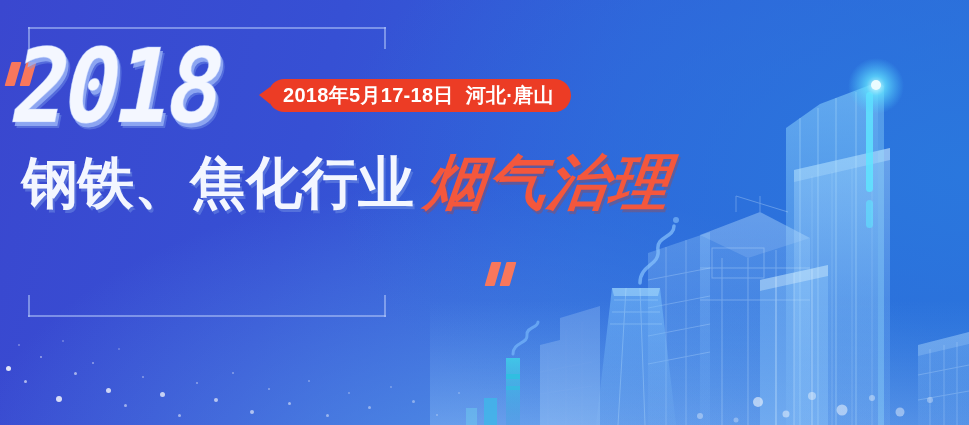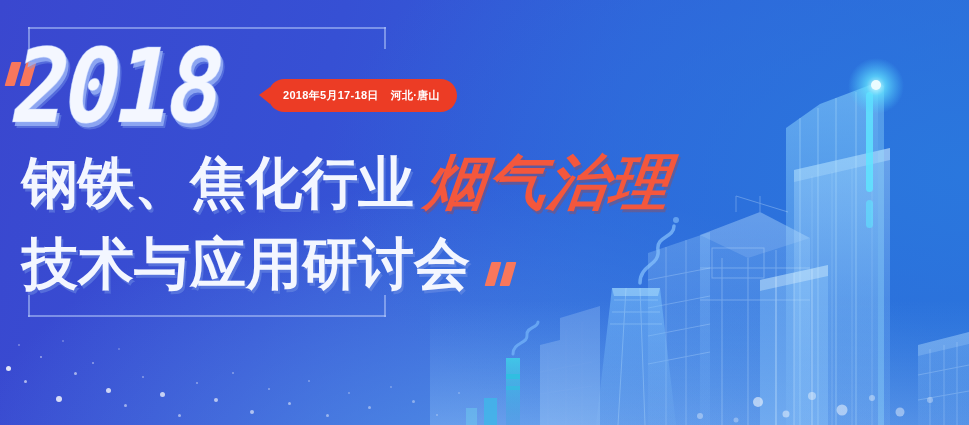--- a/index.html
+++ b/index.html
@@ -74,21 +74,21 @@
 
   
   .date-pill{
     position:absolute;left:268px;top:79px;
     height:33px;
     padding:0 17px 0 15px;
     display:flex;align-items:center;
     background:#ec3c25;
     border-radius:17px;
     color:#fff;
-    font-size:11px;
+    font-size:20px;
     font-weight:700;
     white-space:nowrap;
     letter-spacing:.3px;
   }
   .date-pill .gap{display:inline-block;width:12px;}
   .date-pill::before{
     content:"";position:absolute;
     left:-9px;top:8px;
     width:0;height:0;
     border-top:8px solid transparent;
@@ -345,23 +345,20 @@
     <span>2018年5月17-18日</span>
     <span class="gap"></span>
     <span>河北·唐山</span>
   </div>
 
   <div class="title">
     <div class="title-row">
       <span class="t-white">钢铁、焦化行业</span>
       <span class="t-accent">烟气治理</span>
     </div>
-    <div class="title-row row2">
-      <span class="t-white">技术与应用研讨会</span>
-    </div>
   </div>
 
   <div class="quote quote-close">
     <span></span>
       <span></span>
   </div>
 
 </div>
 
 </body></html>

